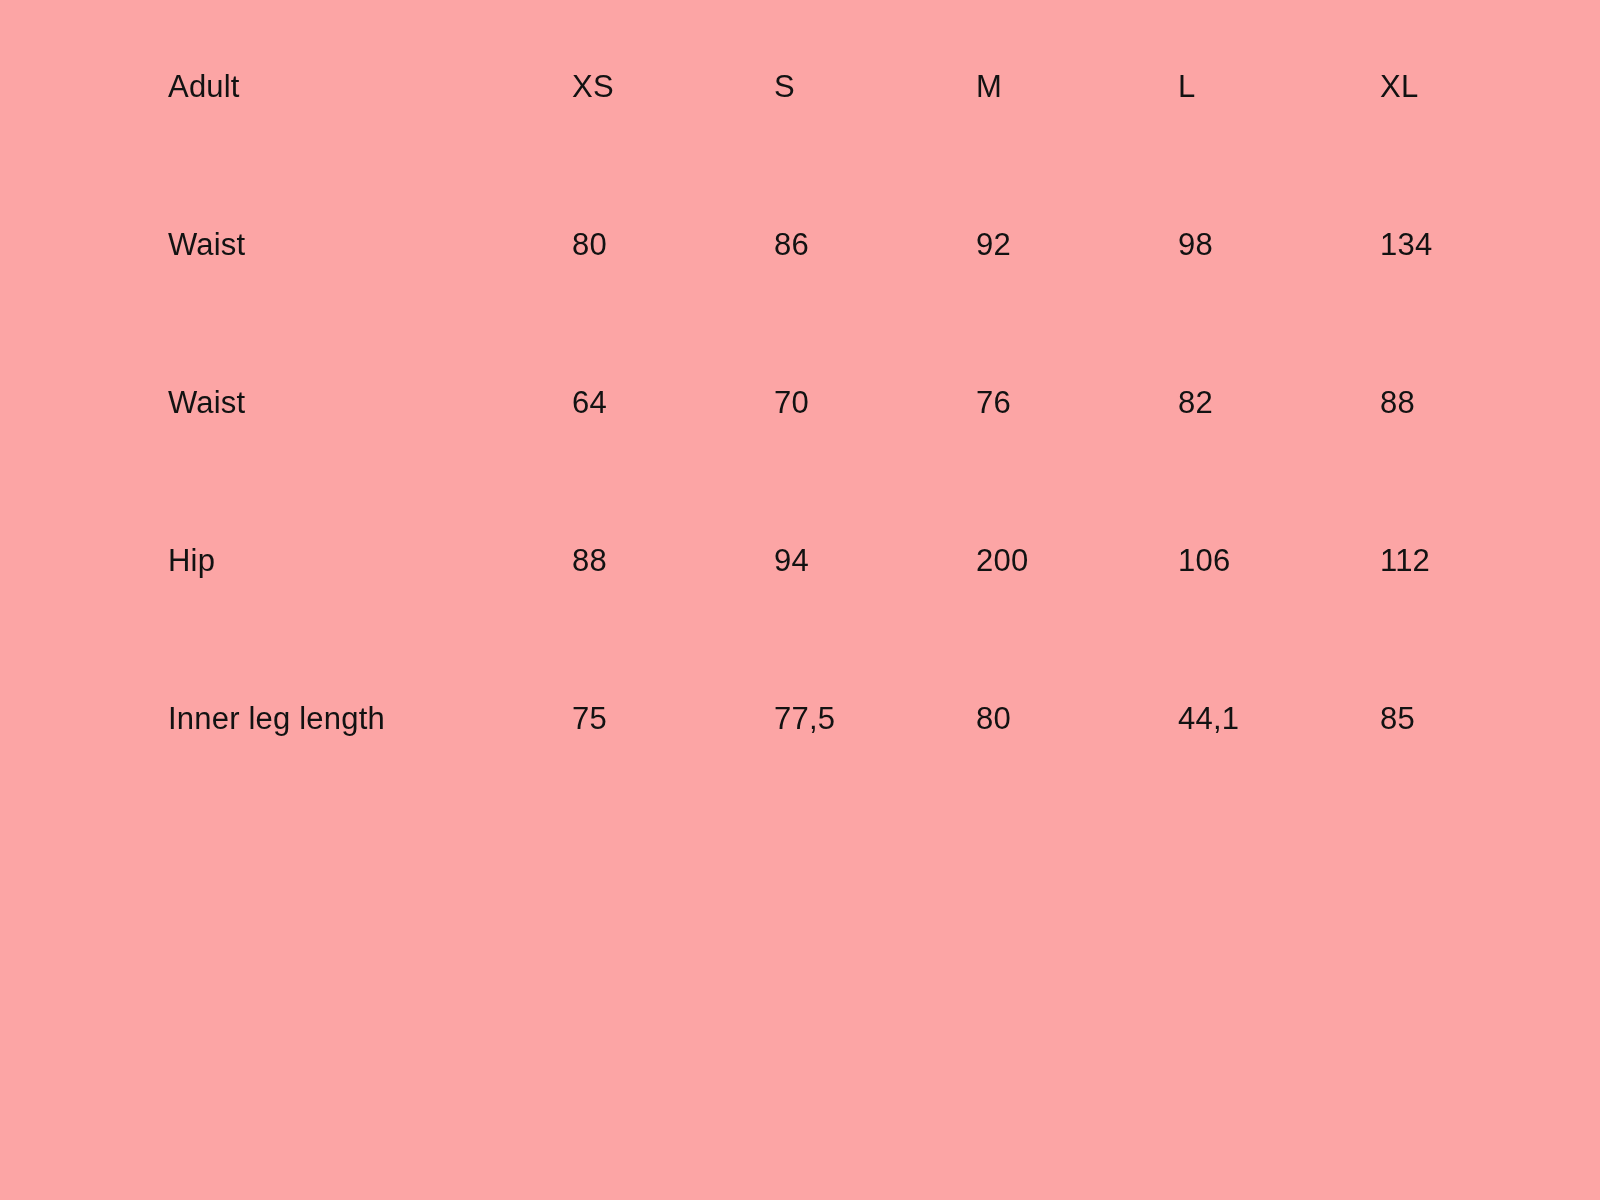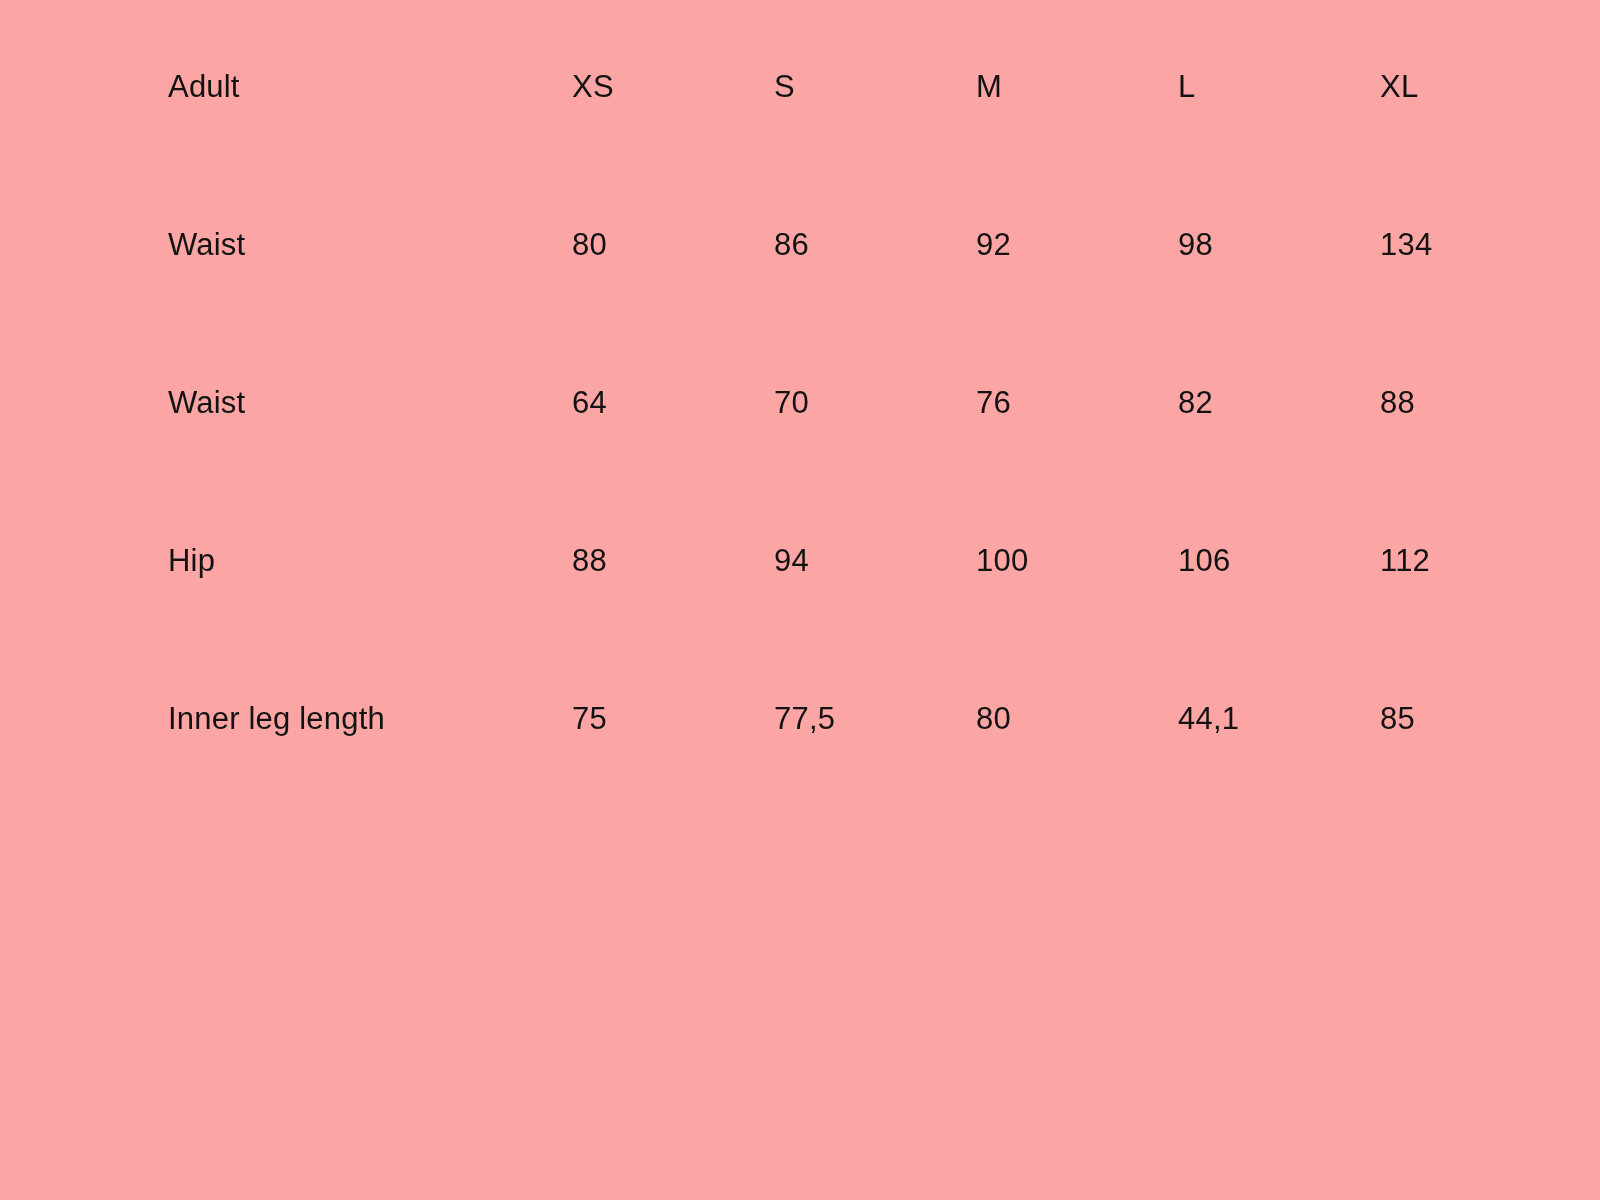--- a/index.html
+++ b/index.html
@@ -85,21 +85,21 @@
         <td>64</td>
         <td>70</td>
         <td>76</td>
         <td>82</td>
         <td>88</td>
       </tr>
       <tr class="r-body">
         <td class="label-cell">Hip</td>
         <td>88</td>
         <td>94</td>
-        <td>100</td>
+        <td>200</td>
         <td>106</td>
         <td>112</td>
       </tr>
       <tr class="r-last">
         <td class="label-cell">Inner leg length</td>
         <td>75</td>
         <td>77,5</td>
         <td>80</td>
         <td>44,1</td>
         <td>85</td>

